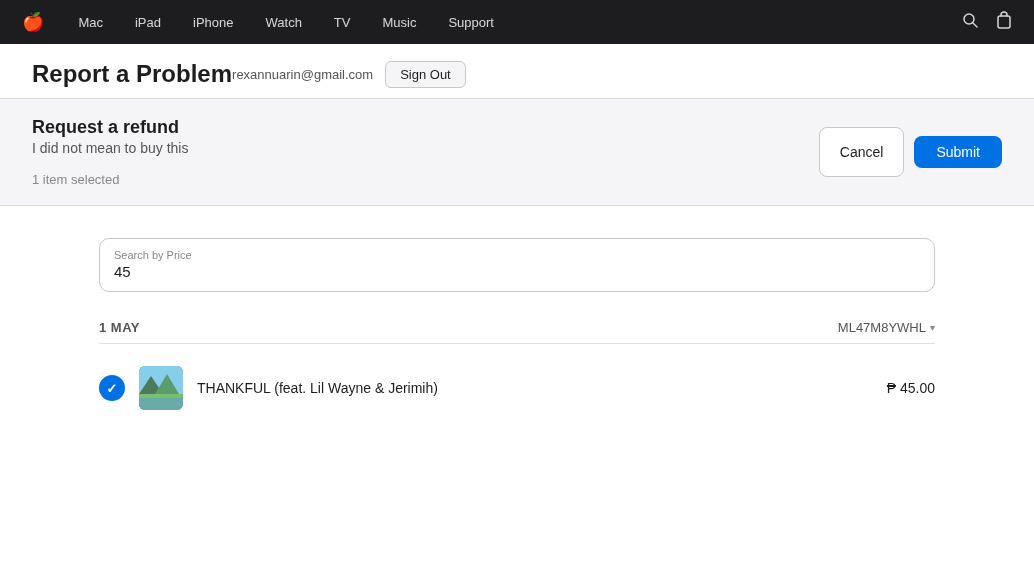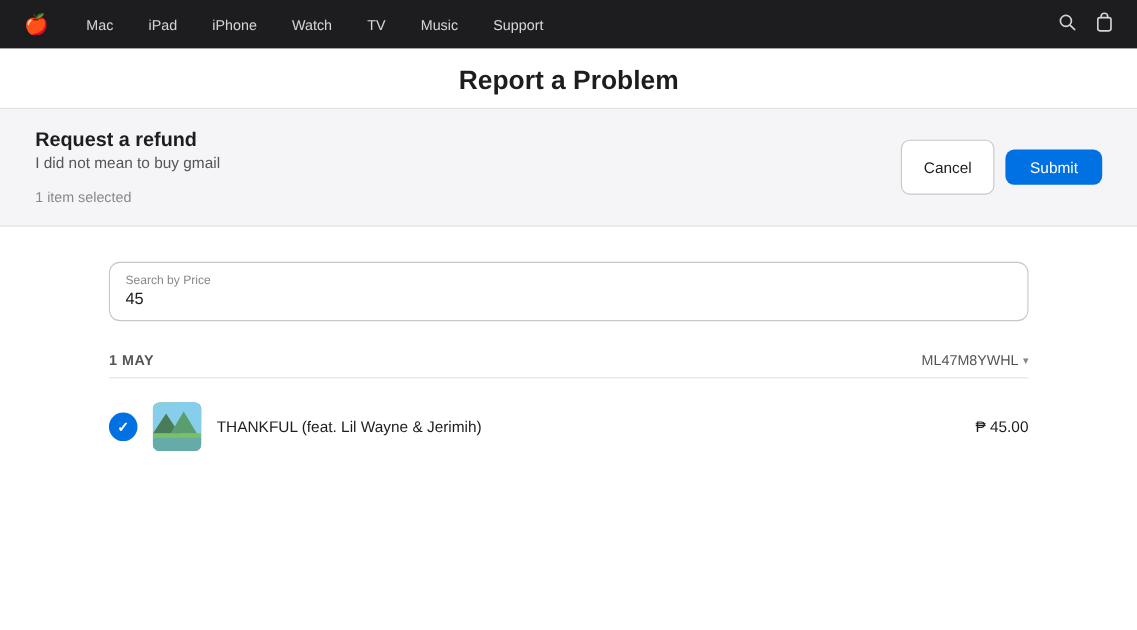--- a/index.html
+++ b/index.html
@@ -40,21 +40,21 @@
     .nav-icon {
       color: #f5f5f7;
       font-size: 16px;
       cursor: pointer;
       opacity: 0.85;
     }
 
     
     .page-header {
       display: flex;
-      justify-content: center;
+      justify-content: flex-start;
       align-items: center;
       padding: 16px 32px 10px 32px;
       border-bottom: 1px solid #e0e0e0;
     }
     .page-title {
       font-size: 24px;
       font-weight: 600;
       color: #1d1d1f;
     }
     .header-right {
@@ -266,26 +266,30 @@
           <rect x="2" y="5" width="12" height="12" rx="2" stroke="#f5f5f7" stroke-width="1.5"></rect>
           <path d="M5 5V4a3 3 0 016 0v1" stroke="#f5f5f7" stroke-width="1.5" stroke-linecap="round"></path>
         </svg>
       </span>
     </div>
   </div>
 </nav>
 
 <div class="page-header">
   <h1 class="page-title">Report a Problem</h1>
+  <div class="header-right">
+    <span class="user-email">rexannuarin@gmail.com</span>
+    <button class="sign-out-btn">Sign Out</button>
+  </div>
 </div>
 
 <div class="refund-banner">
   <div class="refund-info">
     <div class="refund-title">Request a refund</div>
-    <div class="refund-reason">I did not mean to buy gmail</div>
+    <div class="refund-reason">I did not mean to buy this</div>
     <div class="refund-count">1 item selected</div>
   </div>
   <div class="refund-actions">
     <button class="cancel-btn">Cancel</button>
     <button class="submit-btn">Submit</button>
   </div>
 </div>
 
 <div class="main-content">
 

